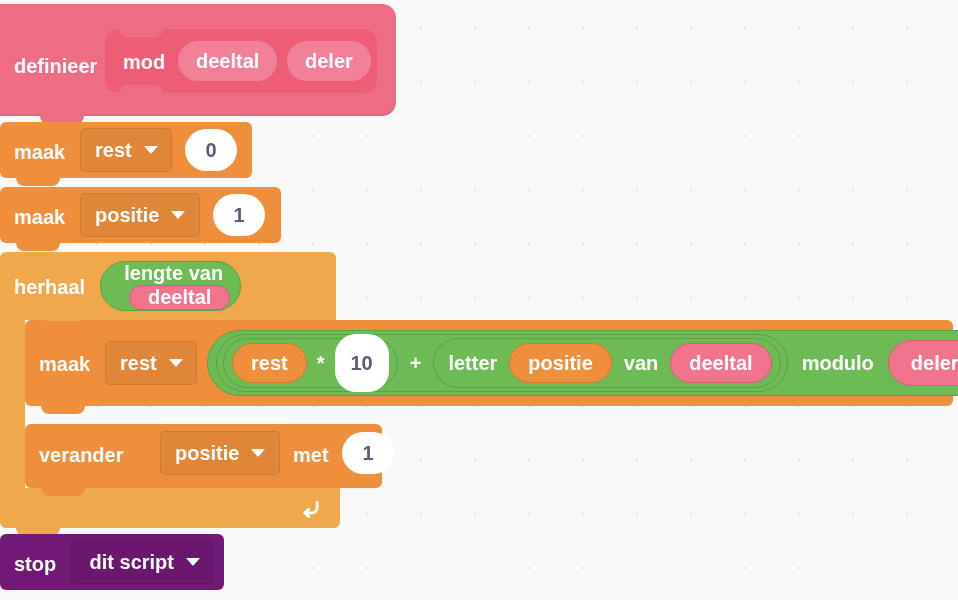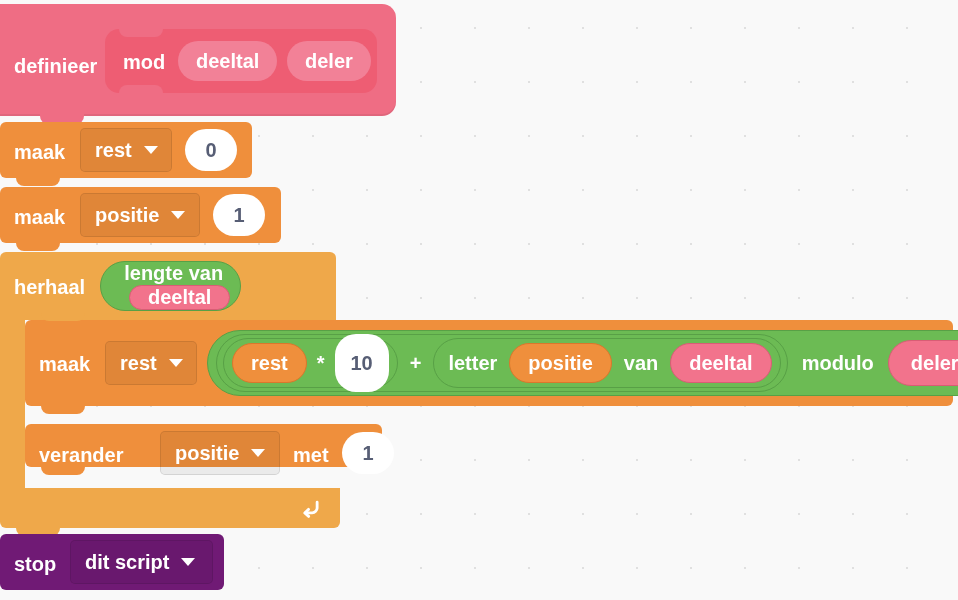--- a/index.html
+++ b/index.html
@@ -107,21 +107,21 @@
   }
   .op-green{background:#6cbb54;border:1px solid #58a046;}
   .var-orange{background:#ef8f3c;border:1px solid #d9772c;}
   .var-pink{background:#f2738c;border:1px solid #d85d75;}
   .rep .t{color:#fff;font-size:20px;font-weight:bold;white-space:nowrap;}
 
   
   .stop-block{
     position:absolute;background:#701a75;border-radius:6px;
   }
-  .stop-block .dropdown{background:rgba(0,0,0,0.06);border-color:rgba(0,0,0,0.10);}
+  .stop-block .dropdown{background:rgba(0,0,0,0.06);border-color:rgba(0,0,0,0.10);justify-content:flex-end;}
 </style>
 </head>
 <body>
 
 <div class="canvas">
 
   <div class="define-hat">
     <div class="lbl define-word">definieer</div>
 
     <div class="proto">
@@ -226,21 +226,21 @@
         </div>
       </div>
 
       <span class="t" style="margin:0 14px;">modulo</span>
       <span class="rep var-pink" style="position:relative;height:46px;padding:0 22px;border-radius:23px;">
         <span class="t">deler</span>
       </span>
     </div>
   </div>
 
-  <div class="stack" style="left:25px;top:424px;width:357px;height:43px;">
+  <div class="stack" style="left:25px;top:424px;width:357px;height:64px;">
     <div class="tab"></div>
     <div class="lbl" style="position:absolute;left:14px;top:21px;">verander</div>
     <div class="dropdown" style="left:135px;top:7px;width:120px;">
       <span class="lbl">positie</span>
       <span class="caret"></span>
     </div>
     <div class="lbl" style="position:absolute;left:268px;top:21px;">met</div>
     <div class="numinput" style="left:317px;top:8px;width:52px;">
       <span>1</span>
     </div>

